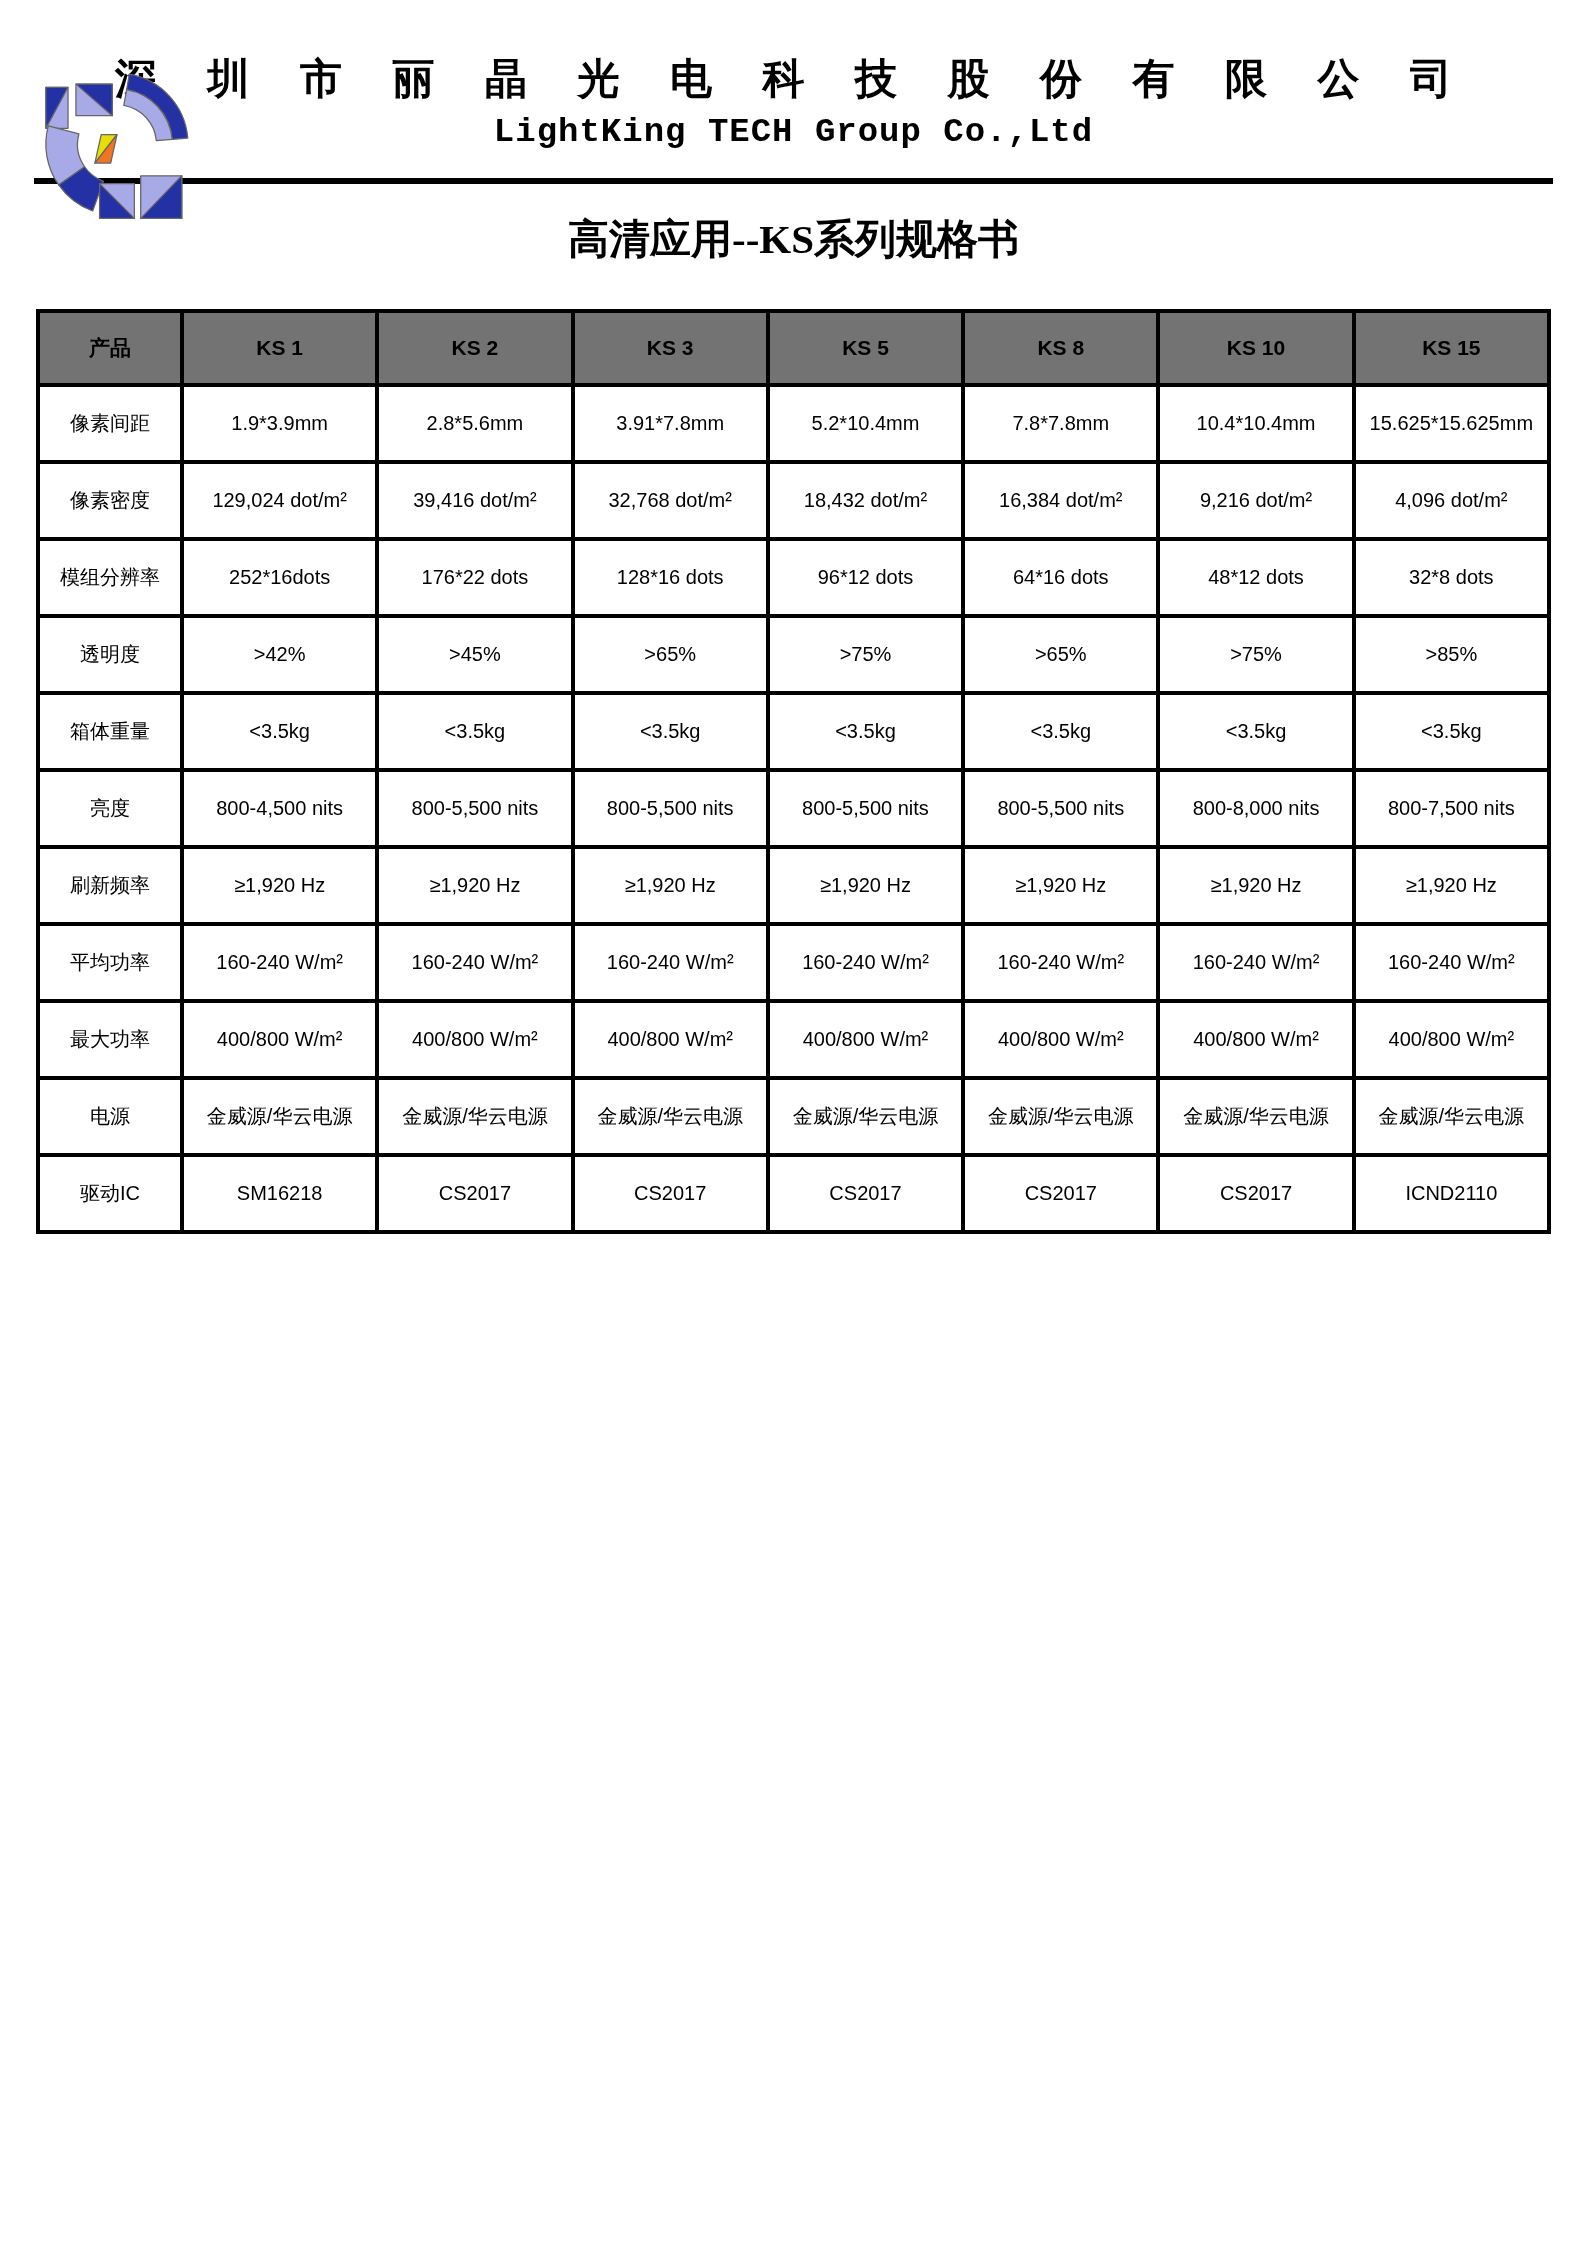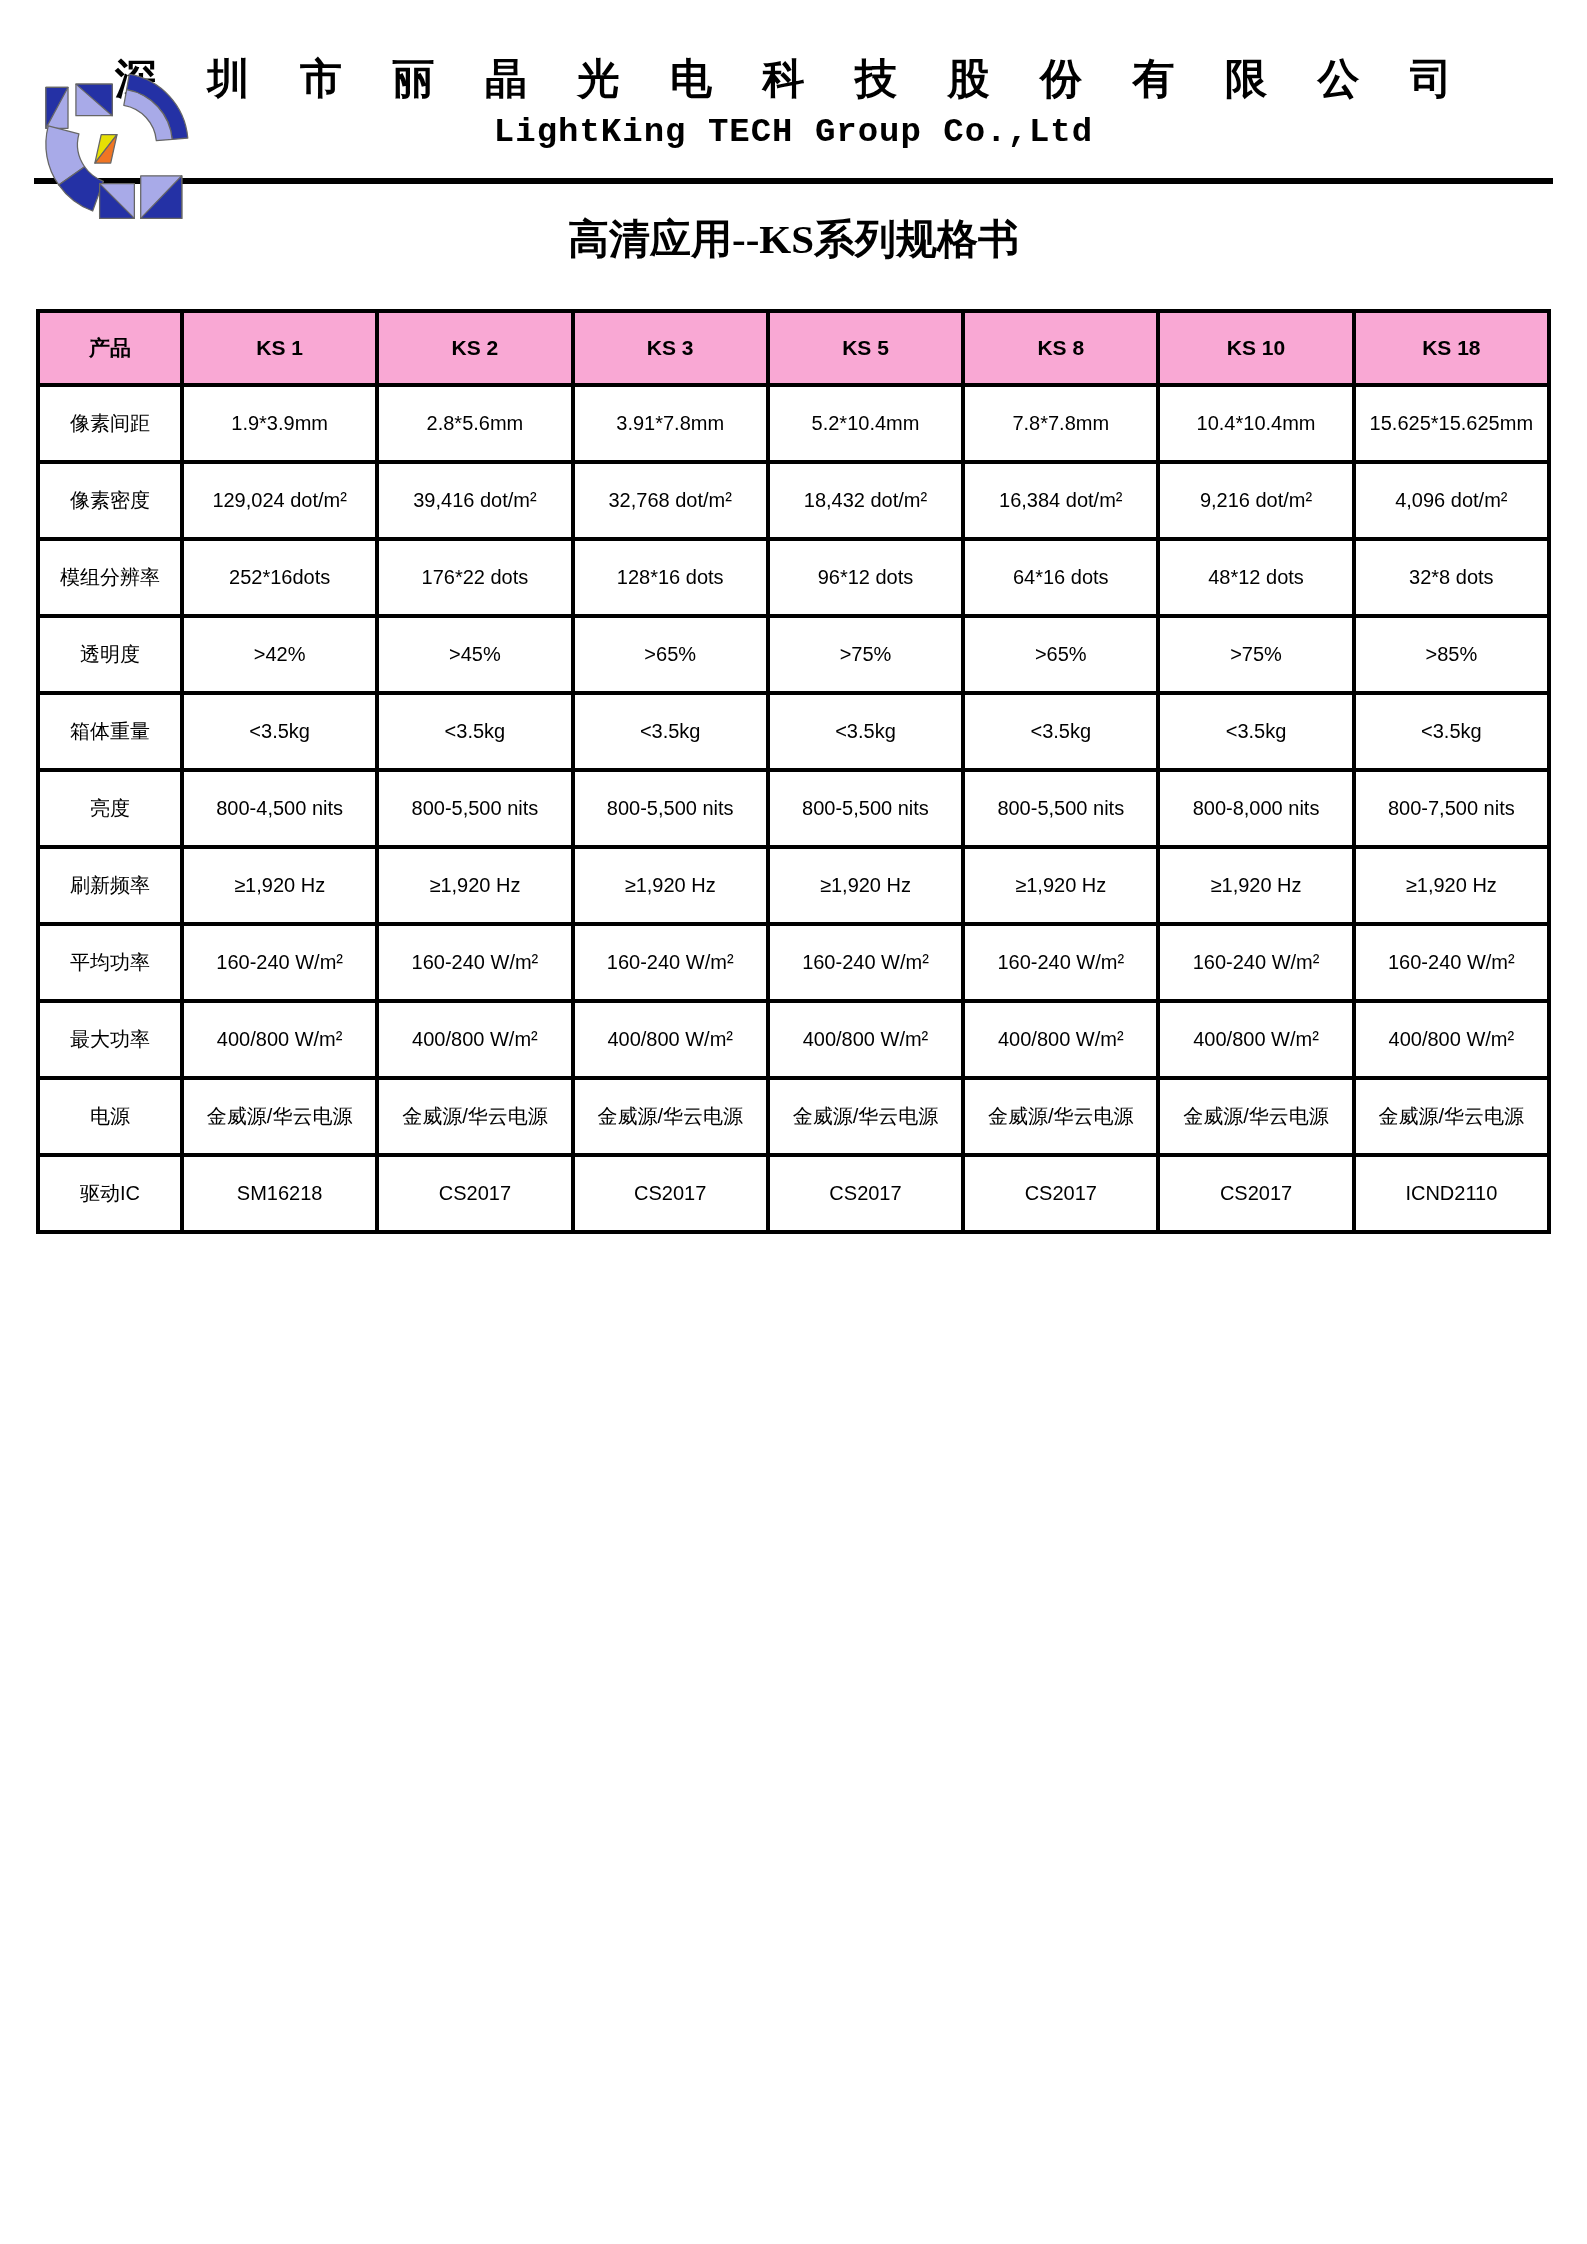--- a/index.html
+++ b/index.html
@@ -48,21 +48,21 @@
     border:4px solid #000;
     text-align:center;vertical-align:middle;
     padding:0 4px;
     font-weight:400;
     font-size:20px;
     overflow:hidden;
   }
   .spec-table thead tr{height:74px;}
   .spec-table tbody tr{height:77px;}
   .spec-table thead th{
-    background:#f9a8d4;
+    background:#737373;
     font-weight:700;
     font-size:21px;
   }
   .spec-table tbody th{font-weight:400;}
   col.c-label{width:144px;}
 </style>
 </head>
 <body>
 
 <div class="page-header">
@@ -114,21 +114,21 @@
   </colgroup>
   <thead>
     <tr>
       <th>产品</th>
       <th>KS 1</th>
       <th>KS 2</th>
       <th>KS 3</th>
       <th>KS 5</th>
       <th>KS 8</th>
       <th>KS 10</th>
-      <th>KS 18</th>
+      <th>KS 15</th>
     </tr>
   </thead>
   <tbody>
     <tr>
       <th>像素间距</th>
       <td>1.9*3.9mm</td>
       <td>2.8*5.6mm</td>
       <td>3.91*7.8mm</td>
       <td>5.2*10.4mm</td>
       <td>7.8*7.8mm</td>

